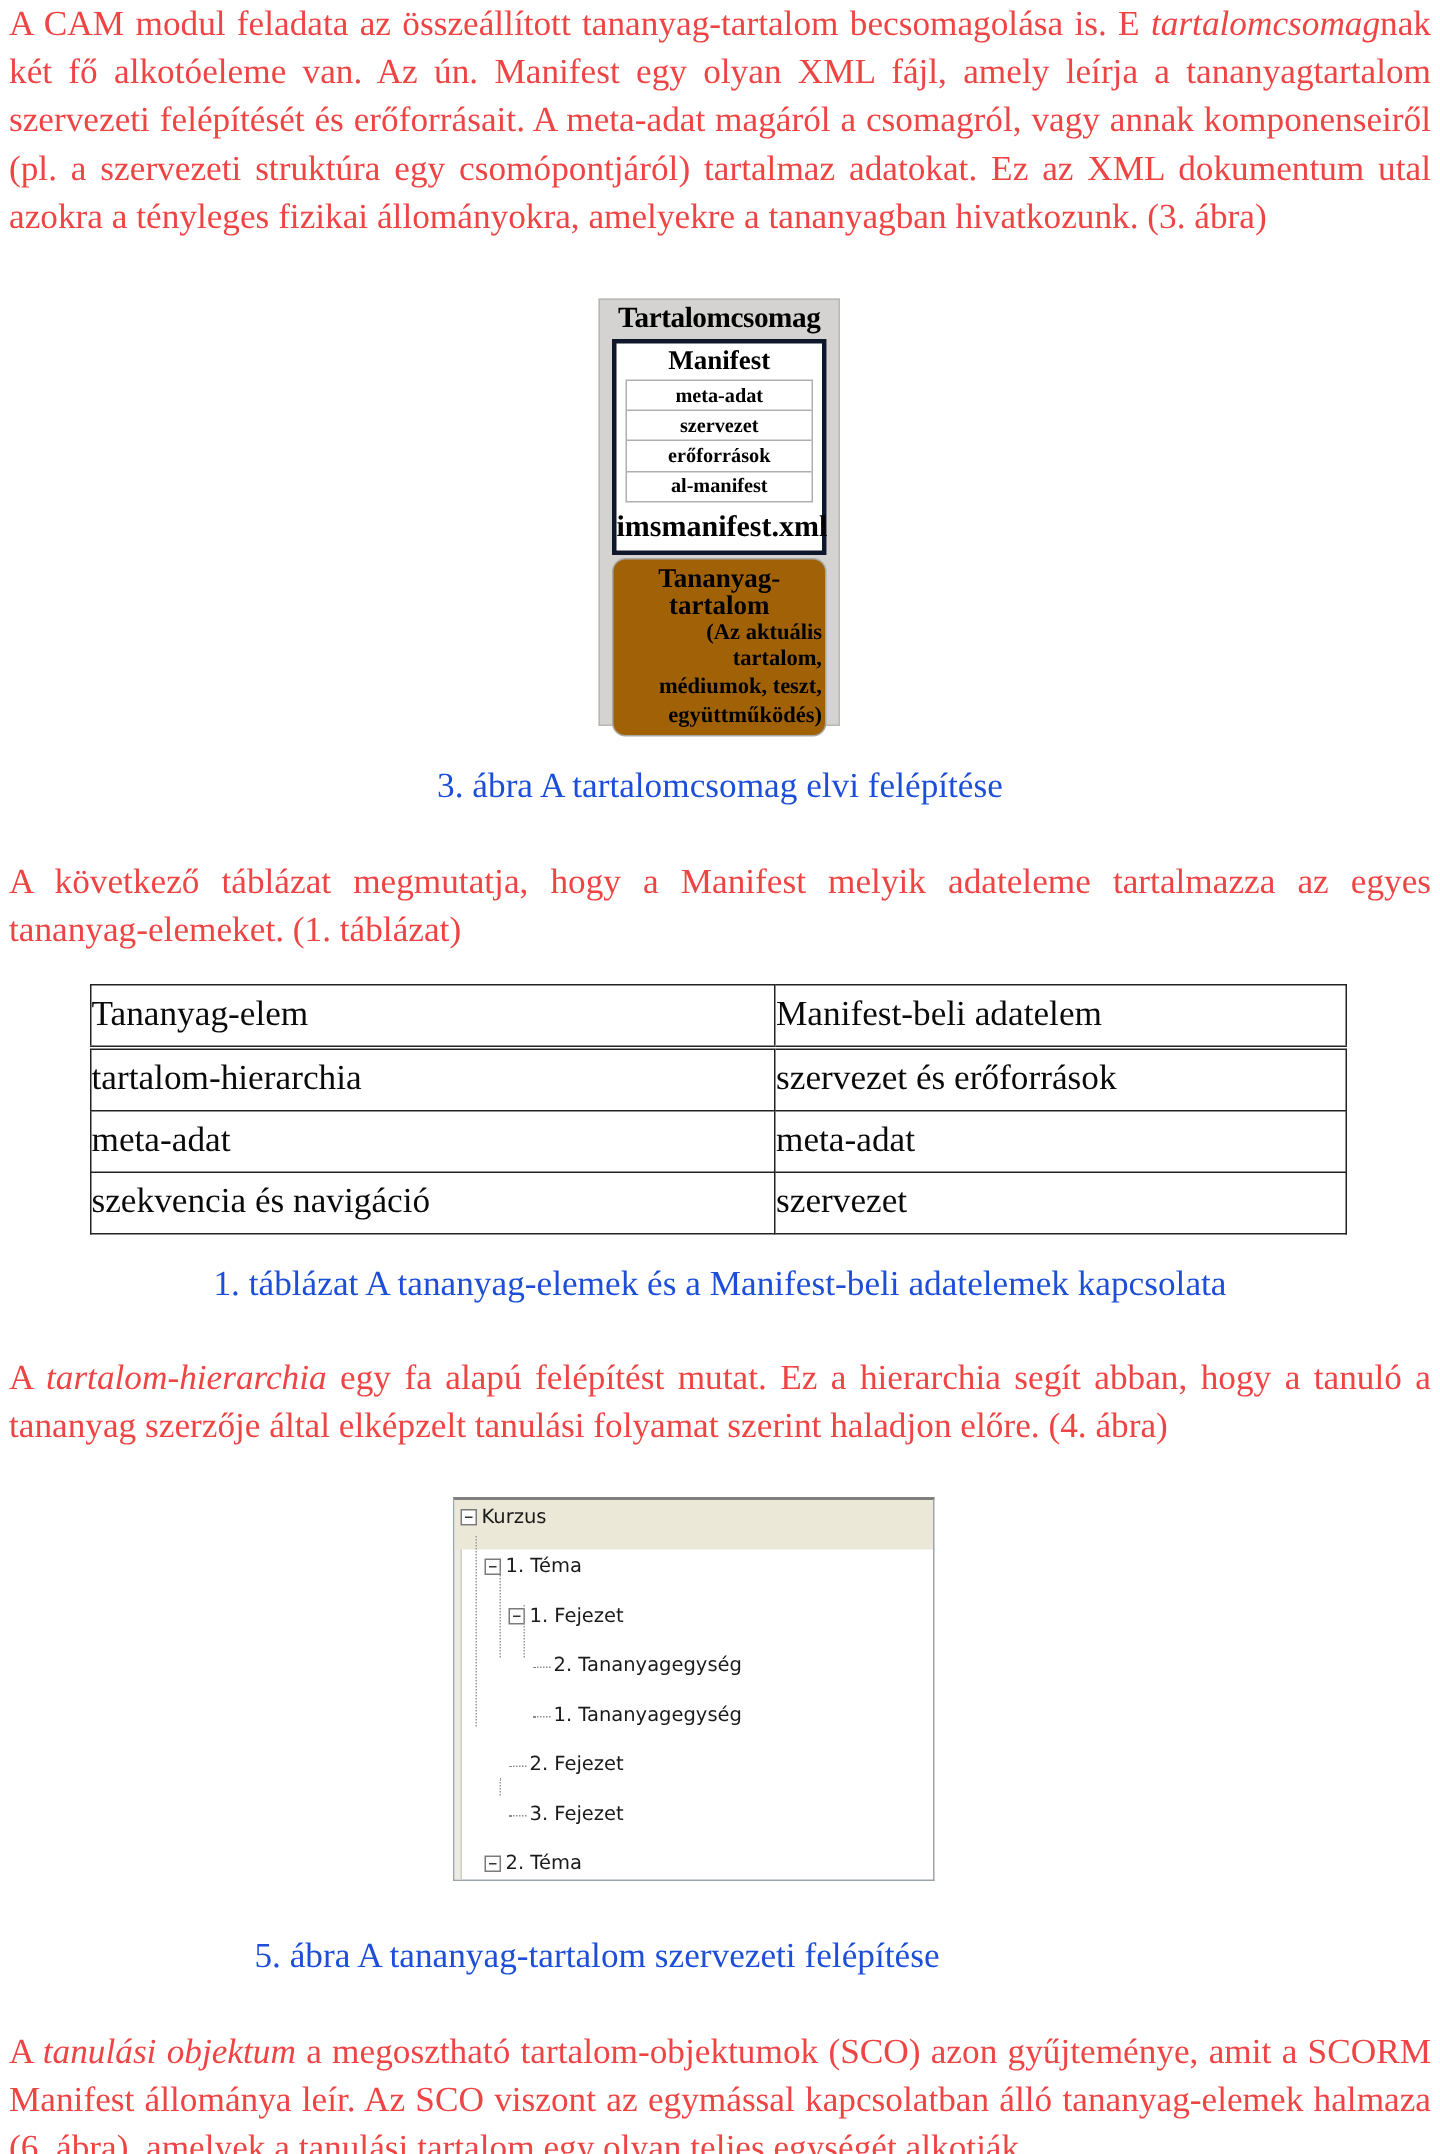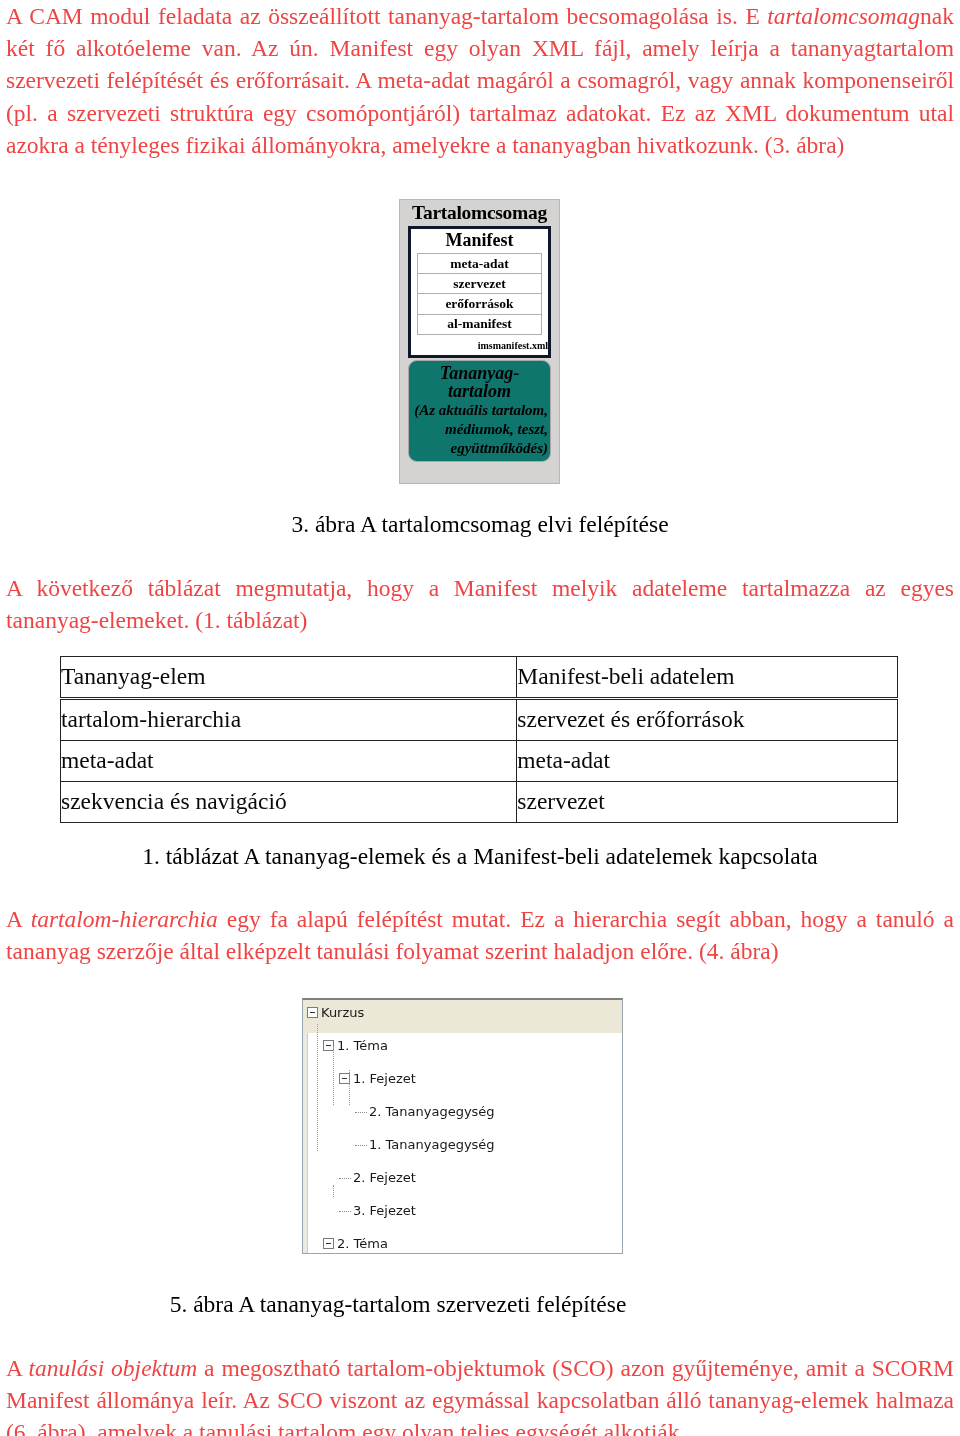--- a/index.html
+++ b/index.html
@@ -29,21 +29,21 @@
   #para-intro { left: 6px; top: 0px; width: 948px; }
   #para-table-lead { left: 6px; top: 572px; width: 948px; }
   #para-hierarchy { left: 6px; top: 903px; width: 948px; }
   #para-objektum { left: 6px; top: 1352px; width: 948px; }
 
   .caption {
     position: absolute;
     font-size: 23.5px;
     line-height: 32px;
     text-align: center;
-    color: #000000;
+    color: #1d4ed8;
   }
   #caption-fig3 { left: 0px; top: 508px; width: 960px; }
   #caption-table1 { left: 0px; top: 840px; width: 960px; }
   #caption-fig5 { left: 0px; top: 1288px; width: 796px; }
 
   
   #figure3 {
     position: absolute;
     left: 399px;
     top: 199px;
@@ -83,32 +83,31 @@
   #figure3 .mrow {
     text-align: center;
     font-size: 13.5px;
     padding: 2.5px 0 2.5px 0;
     border-bottom: 1px solid #b0afad;
     line-height: 1.05;
   }
   #figure3 .mrow:last-child { border-bottom: none; }
   #figure3 .imsfile {
     text-align: right;
-    font-size: 10px;
+    font-size: 20px;
     padding-top: 5px;
     padding-bottom: 1px;
   }
   #figure3 .content-box {
     margin: 2px 8px 4px 8px;
-    background: #0f766e;
+    background: #a16207;
     border: 1px solid #a9a8a6;
     border-radius: 9px;
     box-sizing: border-box;
     padding: 3px 2px 4px 2px;
-    font-style: italic;
   }
   #figure3 .content-title {
     text-align: center;
     font-size: 18px;
     line-height: 1.02;
   }
   #figure3 .content-sub {
     text-align: right;
     font-size: 15px;
     line-height: 1.12;

